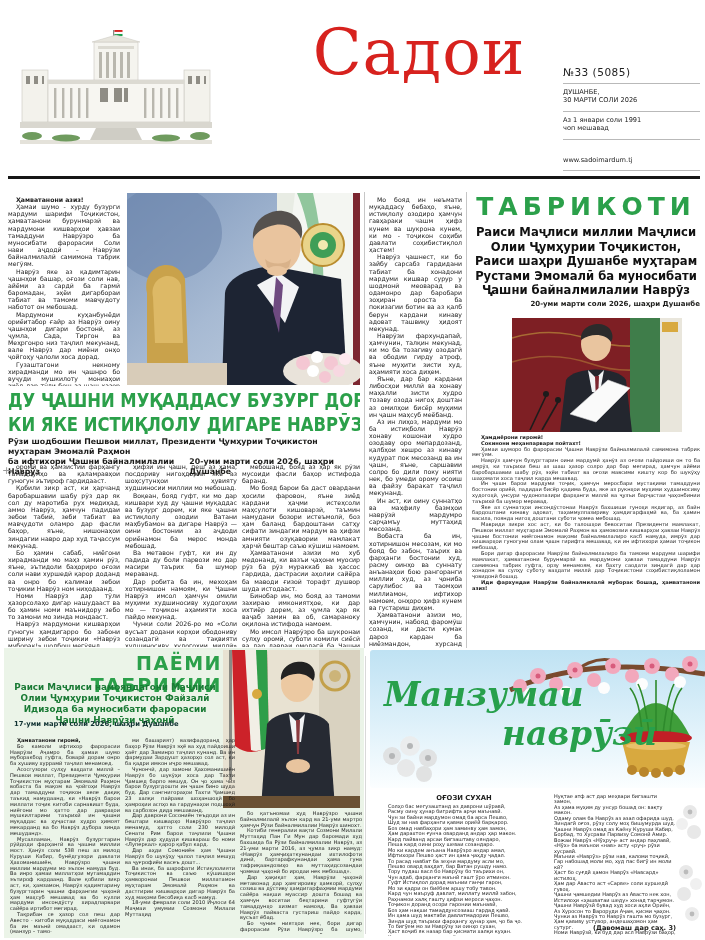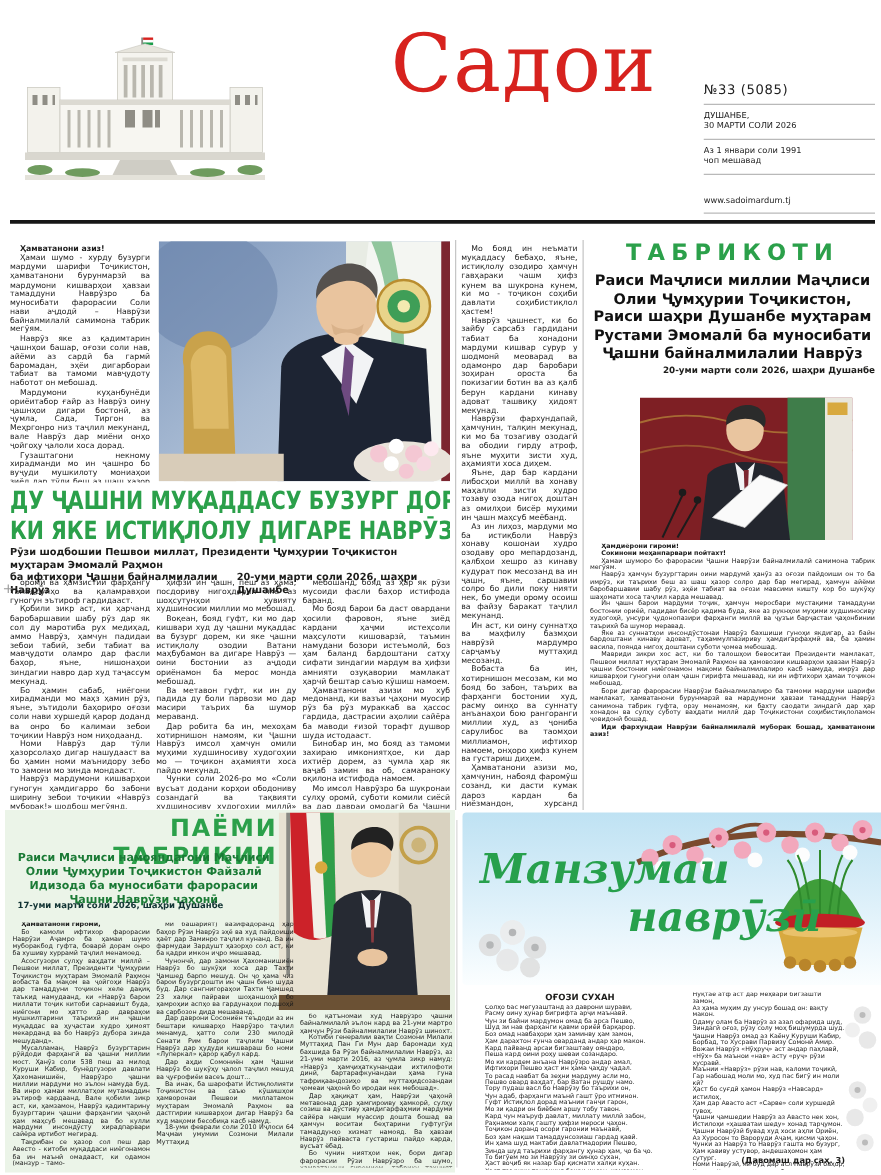--- a/index.html
+++ b/index.html
@@ -30,21 +30,21 @@
   .subhead{position:absolute;left:8px;top:437px;width:352px;font-weight:bold;font-size:7.8px;line-height:10px;}
   .subhead-row{display:flex;justify-content:flex-start;}
   .colA{position:absolute;left:8px;top:463px;width:112px;height:184px;}
   .colB{position:absolute;left:125px;top:463px;width:112px;height:184px;}
   .colC{position:absolute;left:242px;top:463px;width:118px;height:184px;}
   .col4{position:absolute;left:369px;top:196px;width:93px;height:452px;}
   .vrule1{position:absolute;left:364px;top:192px;width:1px;height:456px;background:#c6c6c6;}
   .vrule2{position:absolute;left:466px;top:192px;width:1px;height:456px;background:#c6c6c6;}
   
   .tabrikoti{position:absolute;left:472px;top:192px;width:228px;}
-  .tb-title{font-size:18px;font-weight:bold;color:#2ba04a;letter-spacing:5px;text-align:center;margin:0 0 4px 0;}
+  .tb-title{font-size:25px;font-weight:bold;color:#2ba04a;letter-spacing:5px;text-align:center;margin:0 0 4px 0;}
   .tb-sub{font-size:11.6px;font-weight:bold;text-align:center;line-height:14.5px;color:#111;}
   .tb-date{font-size:7px;font-weight:bold;text-align:right;margin-top:2px;}
   .tb-photo{position:absolute;left:40px;top:126px;width:170px;height:114px;}
   .tb-body{position:absolute;left:0px;top:243px;width:228px;height:192px;}
   .tb-body p{text-indent:9px;}
   
   .payomi{position:absolute;left:4px;top:648px;width:360px;height:290px;background:#ebf4e8;}
   .py-title{position:absolute;left:4px;top:4px;width:214px;text-align:right;color:#2ba04a;
             font-weight:bold;font-size:19px;letter-spacing:1.5px;}
   .py-sub{position:absolute;left:10px;top:34px;width:202px;text-align:center;color:#1a7a35;

